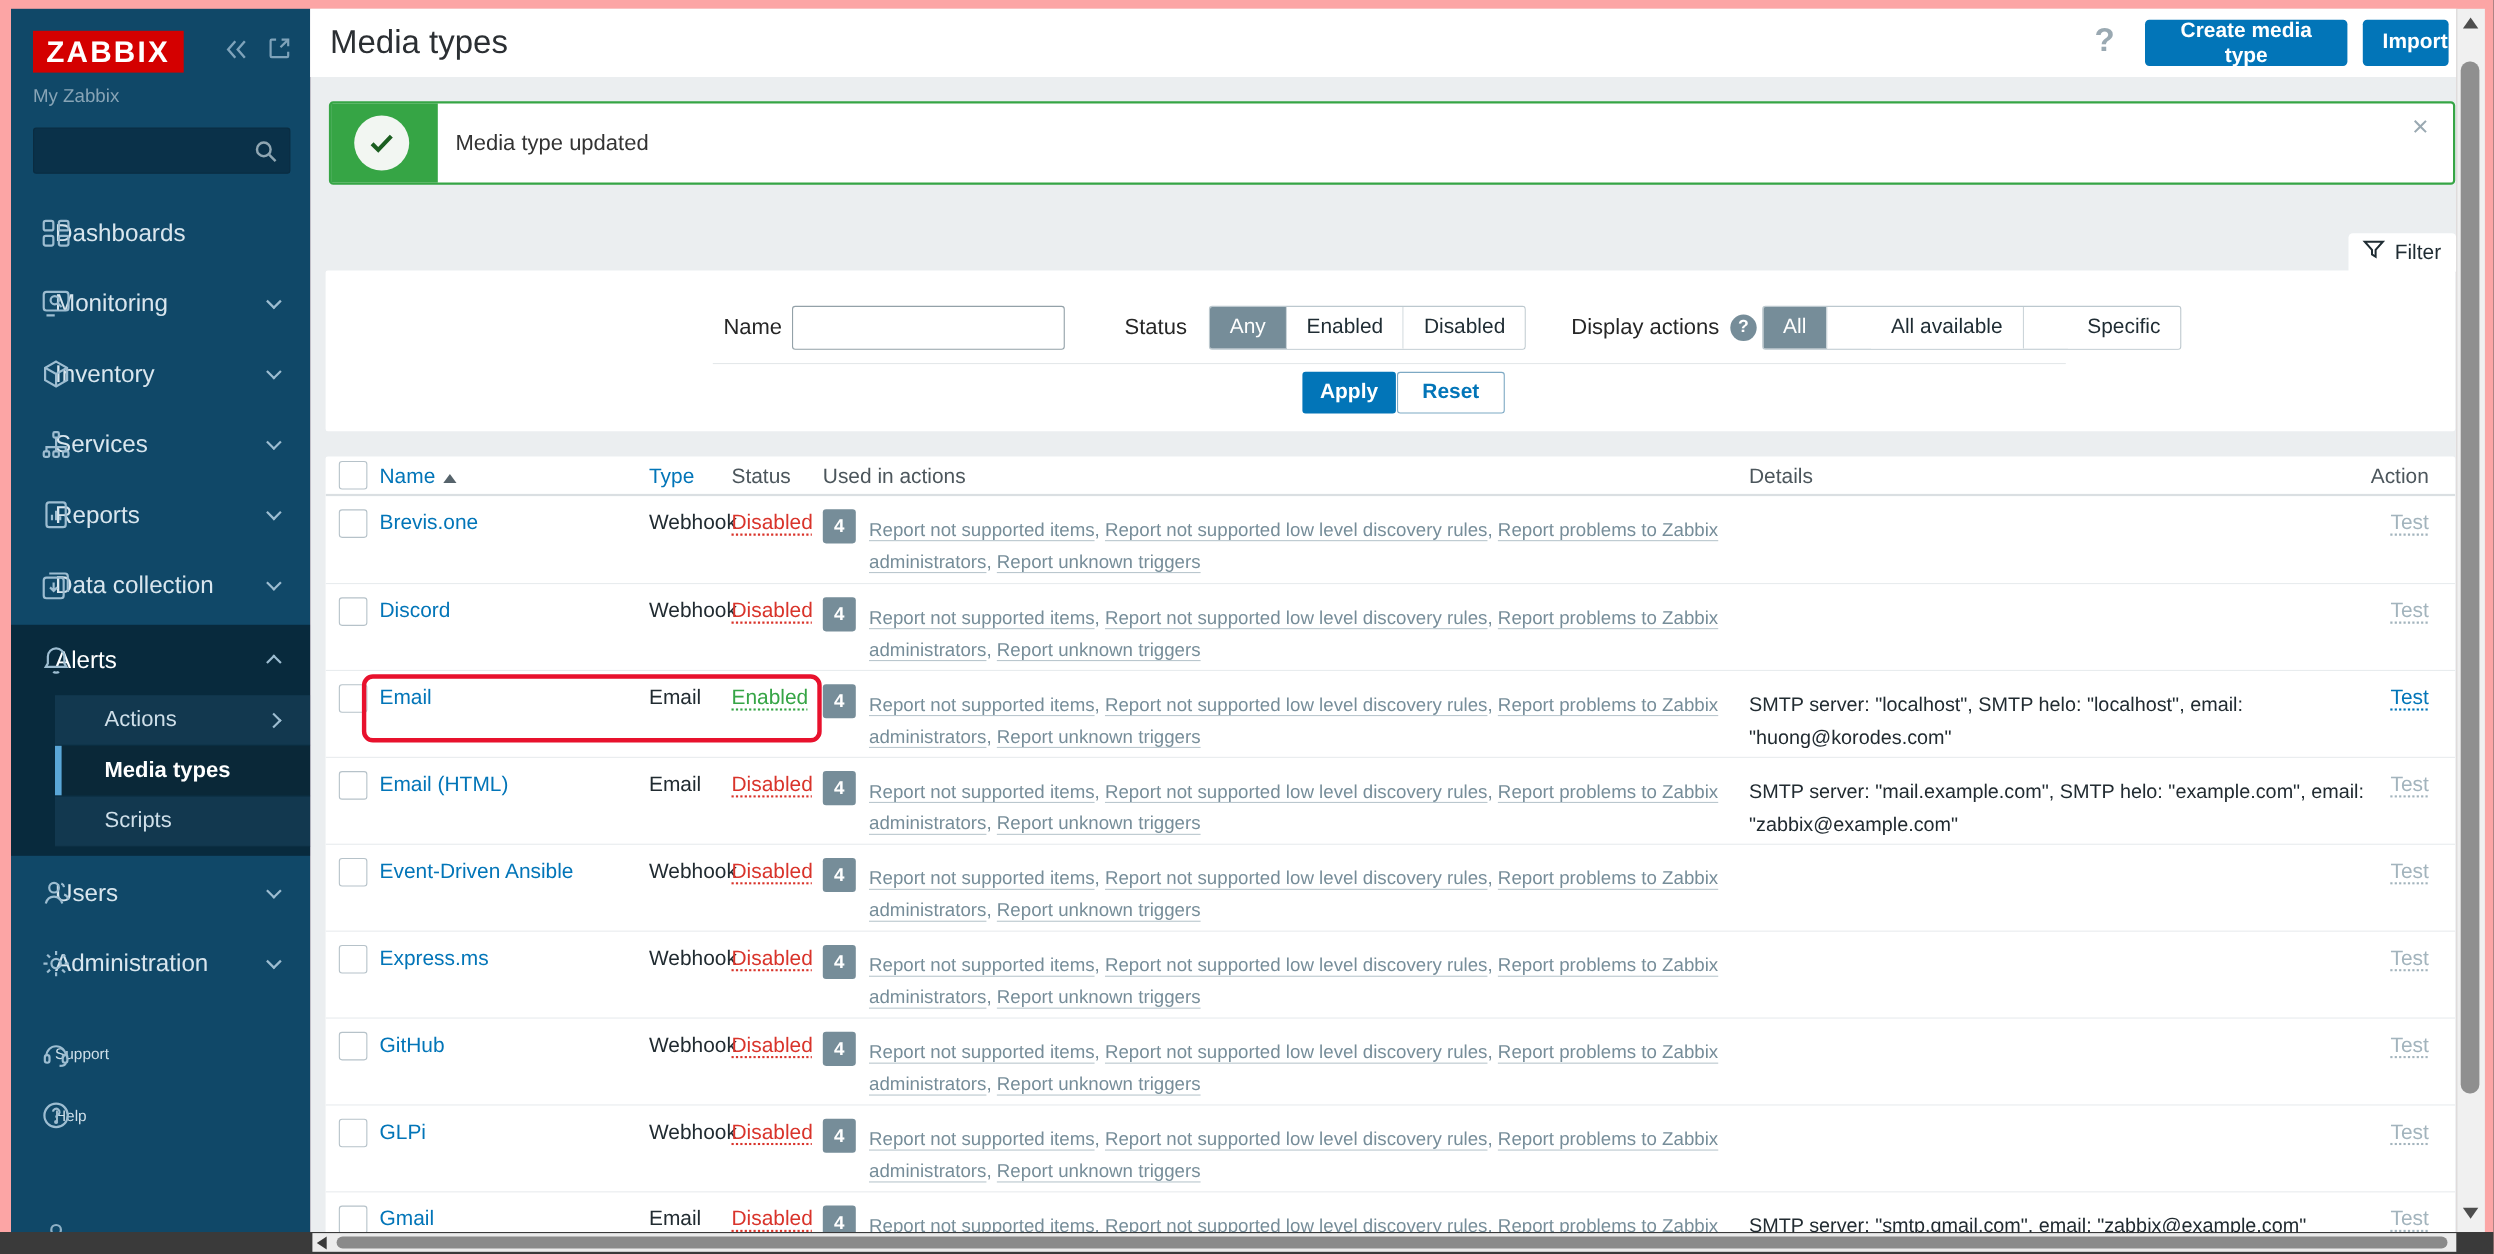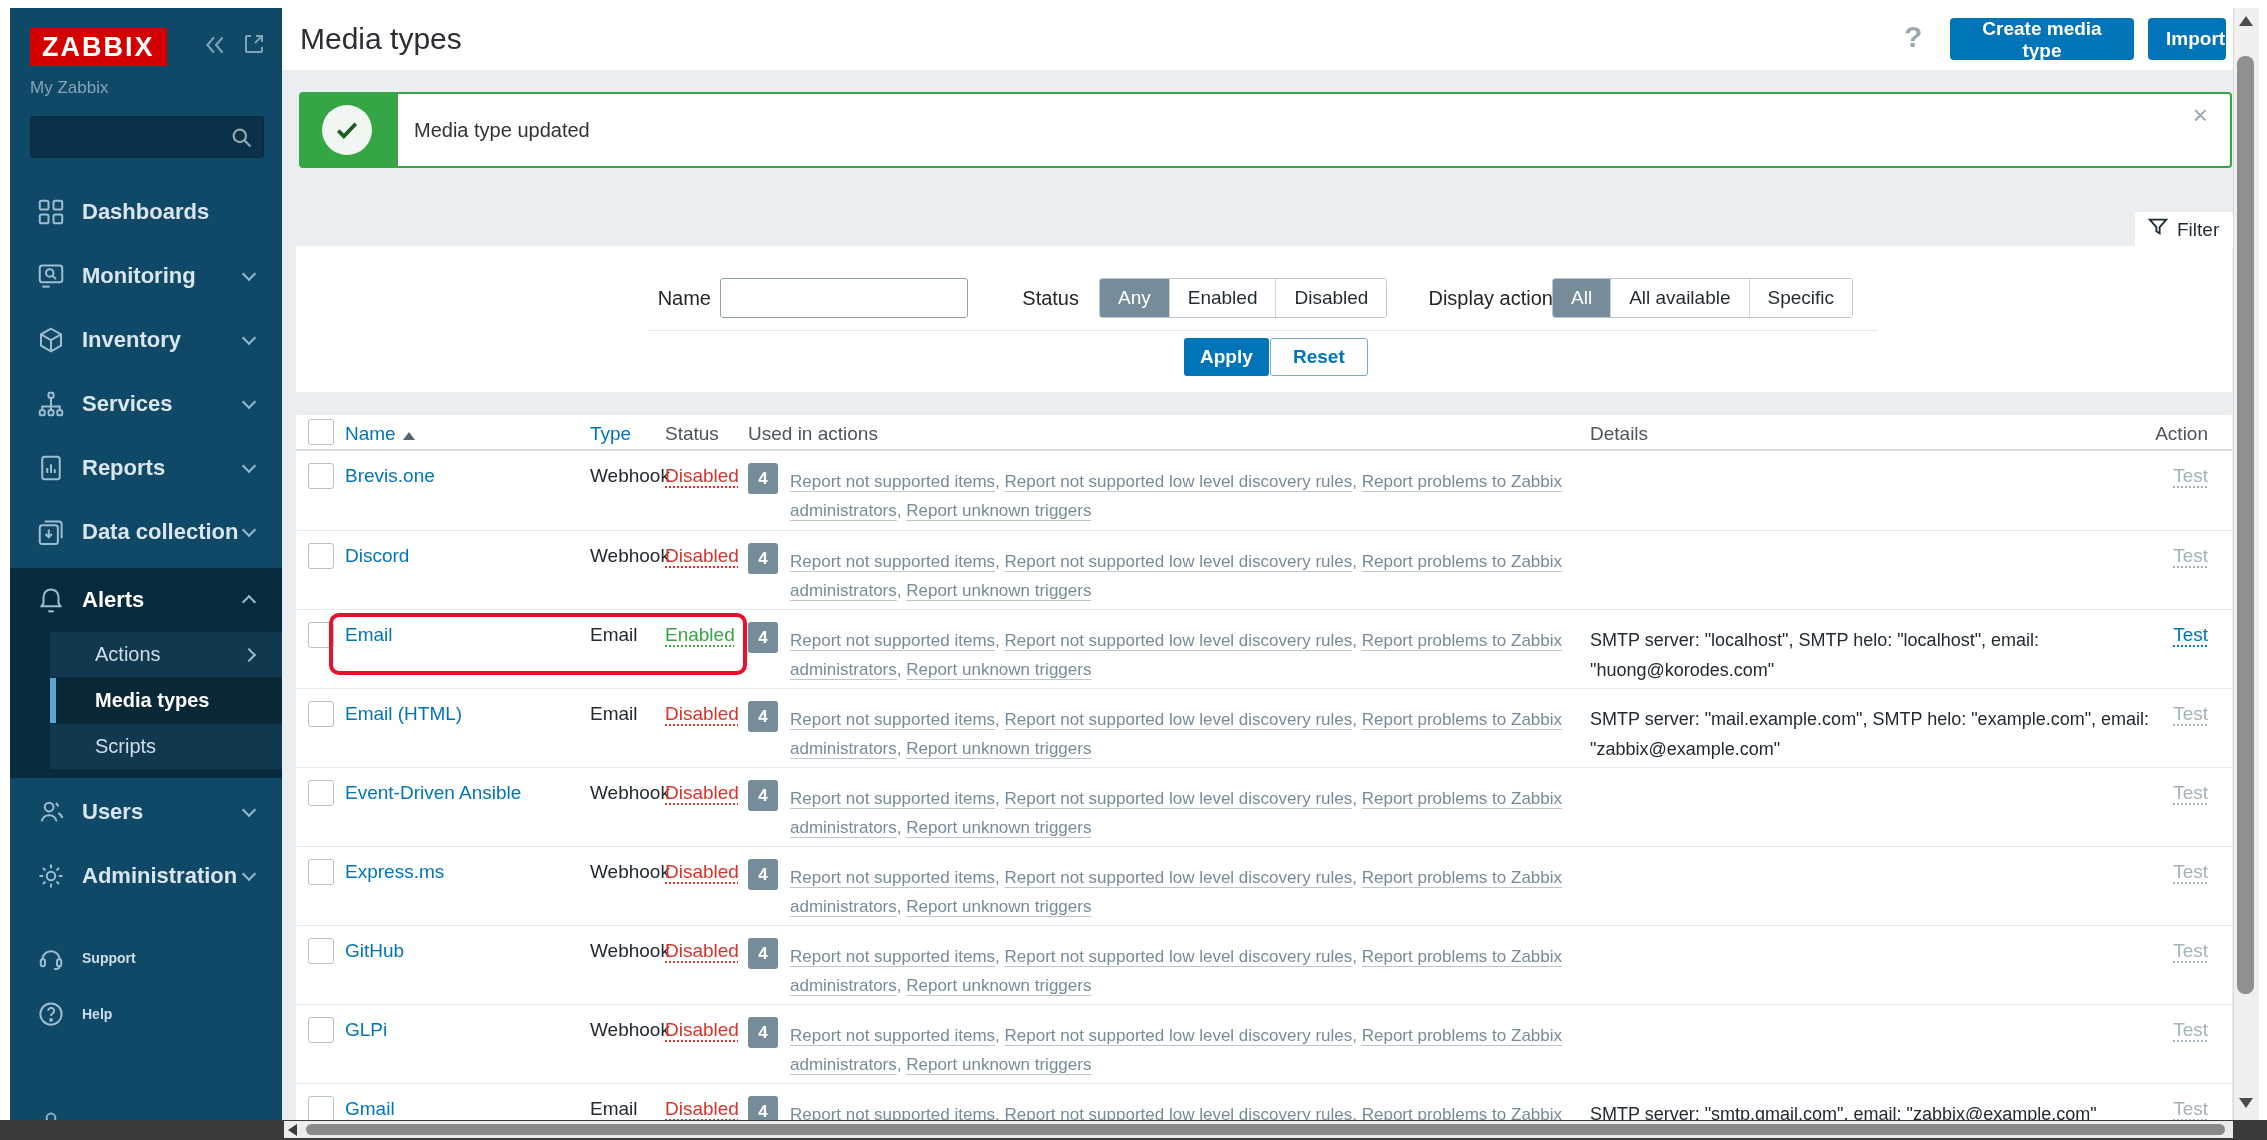--- a/index.html
+++ b/index.html
@@ -1,17 +1,17 @@
 <!DOCTYPE html>
 <html><head>
 <meta charset="utf-8">
 <style>
   * { margin:0; padding:0; box-sizing:border-box; }
   body { font-family:"Liberation Sans", sans-serif; background:#222; }
-  .screen { position:relative; width:2267px; height:1140px; background:#ffffff; overflow:hidden; }
+  .screen { position:relative; width:2267px; height:1140px; background:#fca5a5; overflow:hidden; }
 
   
   .vscroll-track { position:absolute; left:2233px; top:8px; width:26px; height:1112px; background:#f0f0f0; border-left:1px solid #d9d9d9; }
   .vscroll-thumb { position:absolute; left:2237px; top:56px; width:17px; height:938px; background:#8f8f8f; border-radius:8px; }
   .arrow-up { position:absolute; left:2239px; top:16px; width:0; height:0; border-left:7px solid transparent; border-right:7px solid transparent; border-bottom:10px solid #4d4d4d; }
   .arrow-down { position:absolute; left:2239px; top:1098px; width:0; height:0; border-left:7px solid transparent; border-right:7px solid transparent; border-top:10px solid #4d4d4d; }
   .bottom-strip { position:absolute; left:0; top:1120px; width:2267px; height:20px; background:#3a3a3a; }
   .hscroll-track { position:absolute; left:284px; top:1121px; width:1949px; height:17px; background:#ececec; }
   .hscroll-thumb { position:absolute; left:306px; top:1124px; width:1919px; height:11px; background:#8a8a8a; border-radius:6px; }
   .arrow-left { position:absolute; left:288px; top:1124px; width:0; height:0; border-top:6px solid transparent; border-bottom:6px solid transparent; border-right:9px solid #3a3a3a; }
@@ -20,21 +20,21 @@
   .sidebar { position:absolute; left:10px; top:8px; width:272px; height:1112px; background:#104868; overflow:hidden; }
   .logo-box { position:absolute; left:20px; top:20px; height:38px; background:#d40000; color:#fff; font-size:27px; font-weight:bold; letter-spacing:2px; padding:0 12px; display:flex; align-items:center; }
   .side-top-icon { position:absolute; top:24px; cursor:pointer; }
   .subtitle { position:absolute; left:20px; top:70px; font-size:17px; color:#87a4b6; }
   .search-box { position:absolute; left:20px; top:108px; width:234px; height:42px; background:#0a3149; border:1px solid #0a2c41; border-radius:3px; }
   .search-box input { position:absolute; left:10px; top:0; width:185px; height:40px; background:transparent; border:none; outline:none; color:#dce8ef; font-size:19px; font-family:"Liberation Sans",sans-serif;}
   .search-ic { position:absolute; right:8px; top:7px; }
   .menu { position:absolute; left:0; width:272px; }
   .side-item { position:relative; height:64px; display:flex; align-items:center; color:#d9e6ee; font-size:22px; cursor:pointer; }
   .side-item .ic { position:absolute; left:26px; width:30px; height:30px; }
-  .side-item .lbl { margin-left:72px;font-weight:bold; }
+  .side-item .lbl { margin-left:40px; }
   .chev { position:absolute; right:28px; width:10px; height:10px; border-right:2px solid #9dbdd1; border-bottom:2px solid #9dbdd1; }
   .chev.down { transform:rotate(45deg); margin-top:-4px; }
   .chev.up { transform:rotate(-135deg); margin-top:4px; }
   .chev.right { transform:rotate(-45deg); }
   .alerts-group { position:absolute; left:0; top:560px; width:272px; background:#082a3d; padding-bottom:8px; }
   .alerts-group .side-item.head { height:64px; color:#fff; }
   .sub-item { position:relative; height:46px; margin-left:40px; background:#12384f; display:flex; align-items:center; color:#cfdfe9; font-size:20px; cursor:pointer; border-bottom:1px solid #0b2e42;padding-left:10px; }
   .sub-item .lbl { margin-left:35px; }
   .sub-item.selected { background:#0a2838; color:#fff; font-weight:bold; }
   .sub-item.selected .bar { position:absolute; left:0; top:0; width:6px; height:100%; background:#5aa7d8; }
@@ -59,21 +59,21 @@
 
   
   .filter-tab { position:absolute; left:2135px; top:212px; width:98px; height:35px; background:#fff; border-radius:4px 4px 0 0; display:flex; align-items:center; gap:8px; padding-left:12px; font-size:19px; color:#1f2c33; cursor:pointer; }
   .filter-panel { position:absolute; left:296px; top:246px; width:1936px; height:146px; background:#fff; border-radius:2px; }
   .f-label { position:absolute; top:41px; font-size:20px; color:#262626; }
   .f-name-label { left:300px; width:115px; text-align:right; }
   .f-input { position:absolute; left:424px; top:32px; width:248px; height:40px; border:1px solid #93a1a8; border-radius:3px; font-size:19px; padding:0 8px; font-family:"Liberation Sans",sans-serif; color:#1f2c33;}
   .f-status-label { left:683px; width:100px; text-align:right; }
   .seg { position:absolute; top:32px; height:40px; display:flex; border:1px solid #bcc8ce; border-radius:3px; overflow:hidden; background:#fff; }
   .seg-status { left:803px; }
-  .seg-display { left:1256px; }
+  .seg-display { left:1306px;gap:40px; }
   .seg .opt { display:flex; align-items:center; padding:0 18px; font-size:19px; color:#1f2c33; border-right:1px solid #ccd5da; cursor:pointer; background:#fff; }
   .seg .opt:last-child { border-right:none; }
   .seg .opt.sel { background:#768d99; color:#fff; }
   .f-display-label { left:1107px; width:160px; text-align:right; }
   .hint-badge { position:absolute; left:1277px; top:40px; width:24px; height:24px; background:#768d99; color:#fff; border-radius:50%; font-size:16px; font-weight:bold; display:flex; align-items:center; justify-content:center; cursor:pointer; }
   .f-divider { position:absolute; left:352px; top:84px; width:1230px; border-top:1px solid #e4e8ea; }
   .f-btn { position:absolute; top:92px; height:38px; border-radius:3px; font-size:19px; font-weight:bold; cursor:pointer; font-family:"Liberation Sans",sans-serif; display:flex; align-items:center; }
   .f-apply { left:888px; background:#0275b8; color:#fff; border:none; padding:0 16px; }
   .f-reset { left:974px; background:#fff; color:#0275b8; border:1px solid #7da9c4; padding:0 22px; }
 

